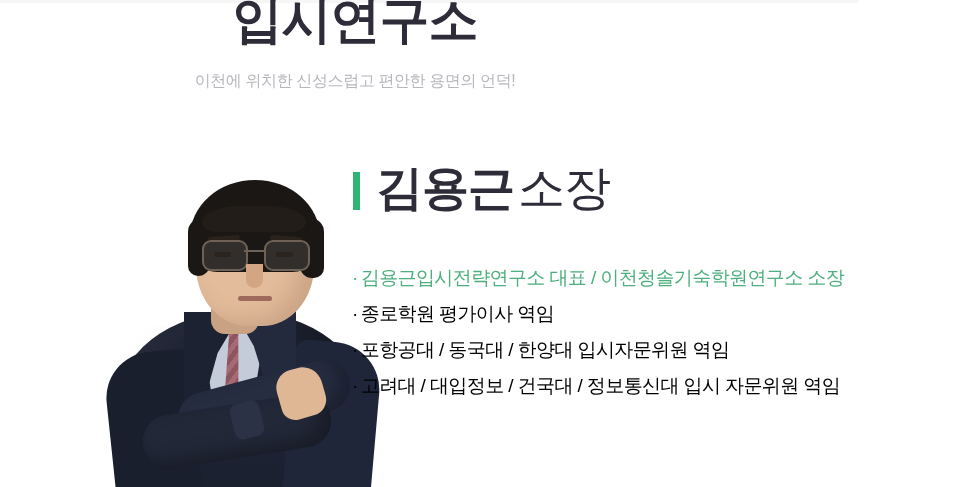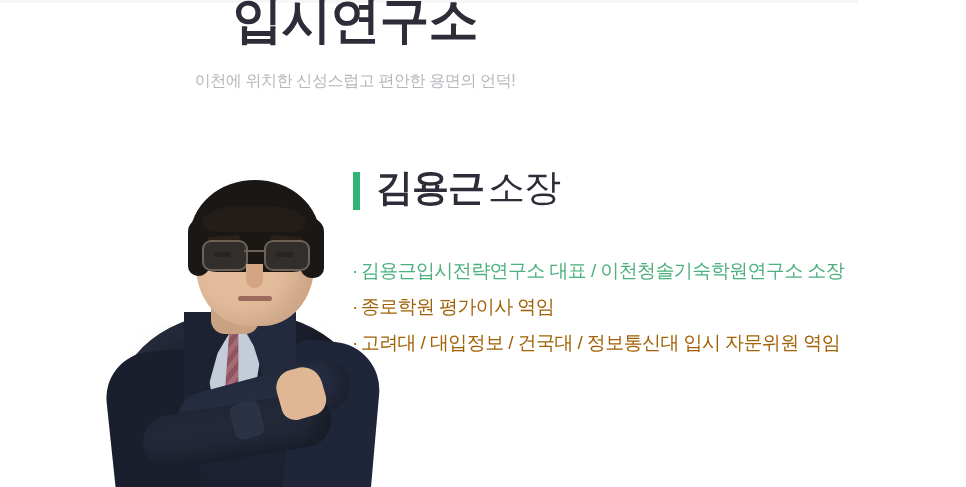--- a/index.html
+++ b/index.html
@@ -375,21 +375,21 @@
     top: 22px;
     width: 7px;
     height: 38px;
     background: #2fb573;
   }
   .name-heading {
     position: absolute;
     left: 24px;
     top: 13px;
     margin: 0;
-    font-size: 37px;
+    font-size: 47px;
     line-height: 50px;
     letter-spacing: -1px;
     color: #2e2c38;
     white-space: nowrap;
   }
   .name-heading .given {
     font-weight: 700;
   }
   .name-heading .role {
     font-weight: 400;
@@ -402,29 +402,30 @@
     padding: 0;
     position: absolute;
     left: 0;
     top: 103px;
     width: 600px;
   }
   .cred-item {
     font-size: 19px;
     line-height: 36px;
     letter-spacing: -0.6px;
-    color: #a16207;
+    color: #000000;
     white-space: nowrap;
   }
   .cred-item .dot {
     color: inherit;
     margin-right: 3px;
   }
   .cred-item.is-highlight {
     color: #4caf7d;
+    margin-top: 7px;
   }
 </style>
 </head>
 <body>
 
 <div class="page">
 
   <div class="top-rule"></div>
 
   <header class="header">
@@ -479,20 +480,23 @@
       </div>
 
       <ul class="cred-list">
         <li class="cred-item is-highlight">
           <span class="dot">·</span><span>김용근입시전략연구소 대표 / 이천청솔기숙학원연구소 소장</span>
         </li>
         <li class="cred-item">
           <span class="dot">·</span><span>종로학원 평가이사 역임</span>
         </li>
         <li class="cred-item">
+          <span class="dot">·</span><span>포항공대 / 동국대 / 한양대 입시자문위원 역임</span>
+        </li>
+        <li class="cred-item">
           <span class="dot">·</span><span>고려대 / 대입정보 / 건국대 / 정보통신대 입시 자문위원 역임</span>
         </li>
       </ul>
 
     </div>
   </section>
 
 </div>
 
 </body></html>

